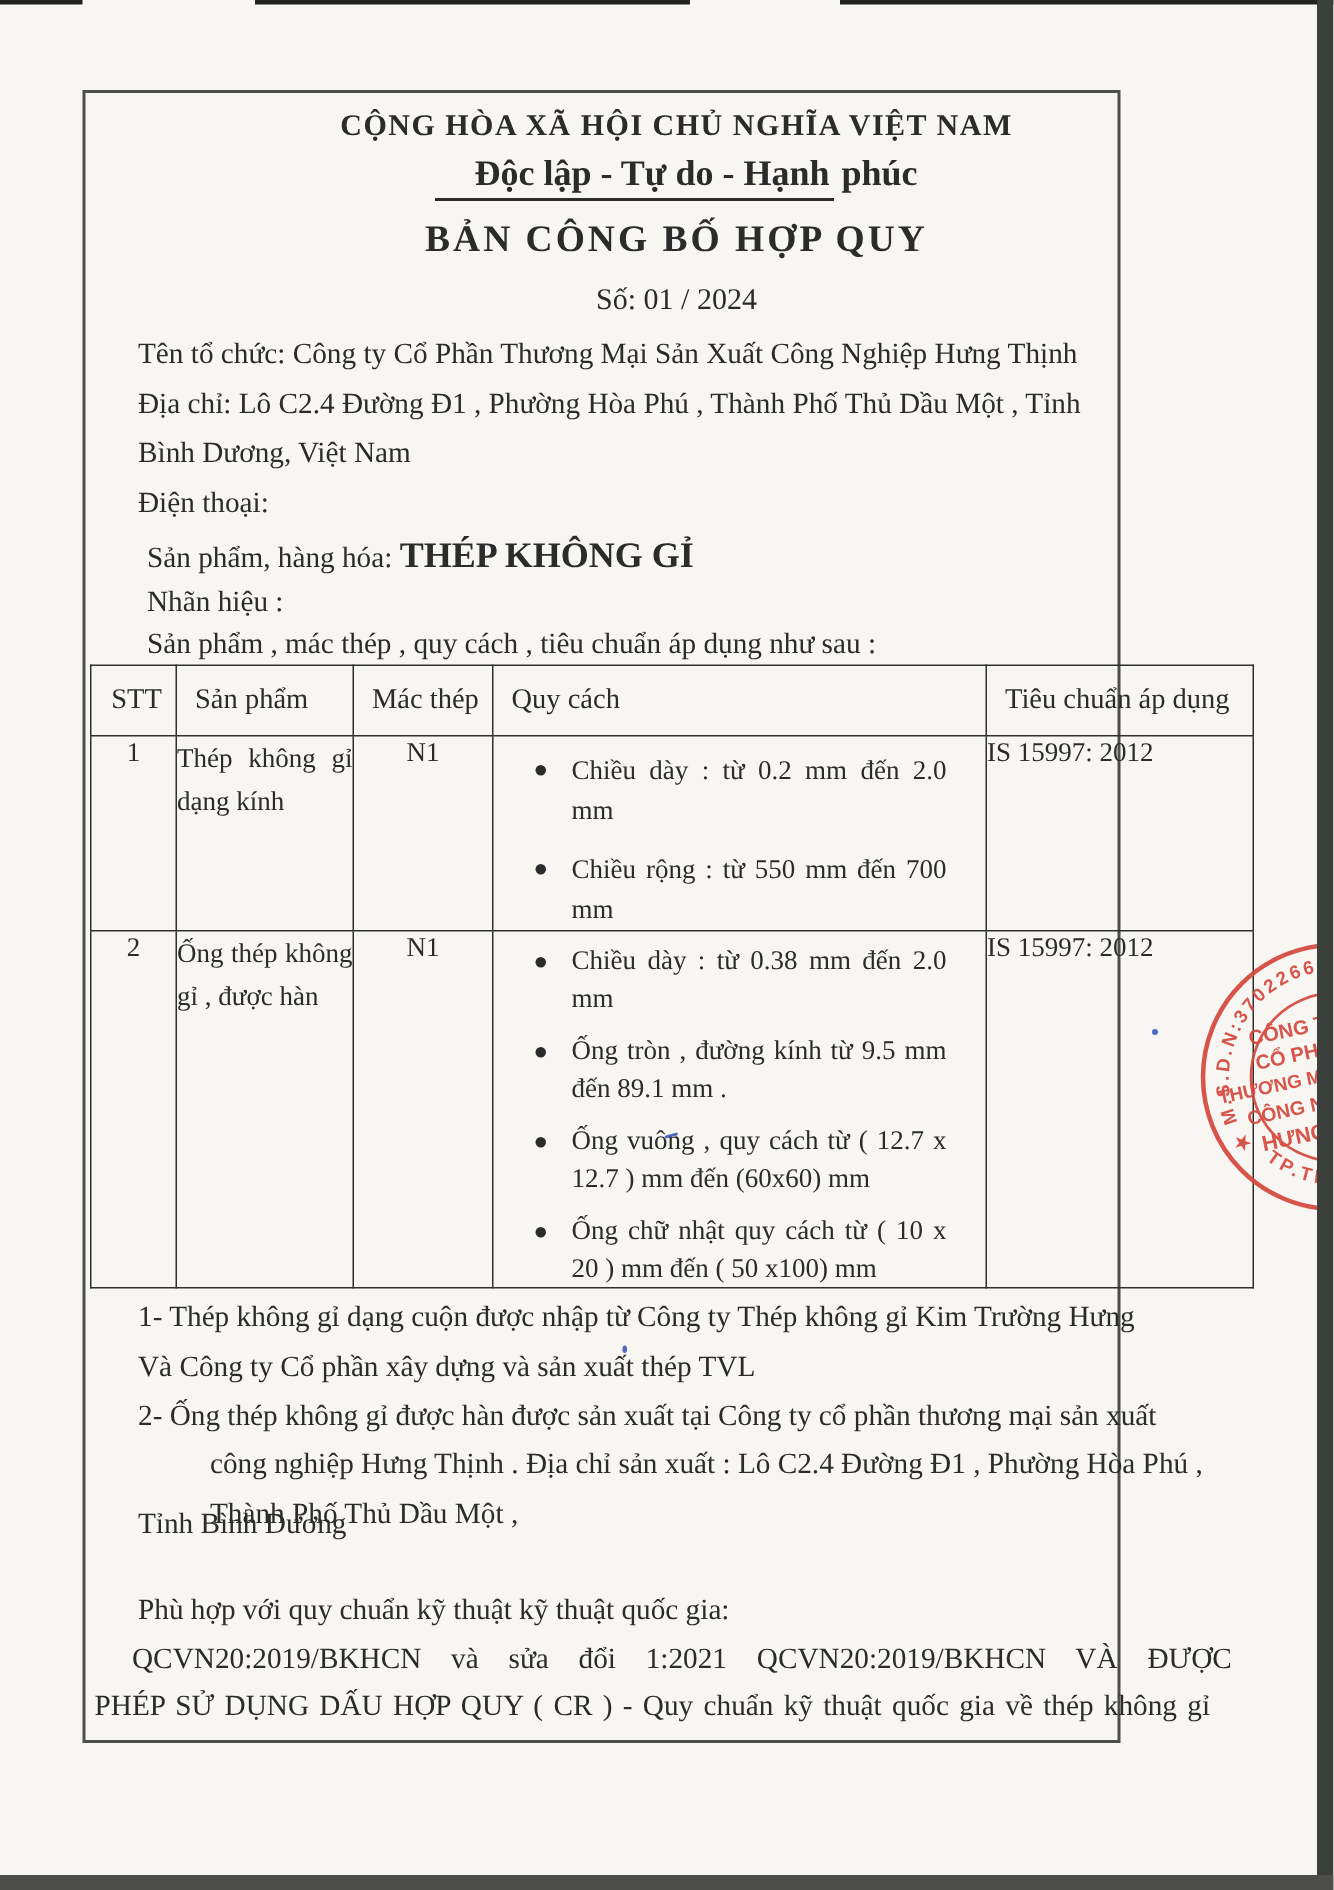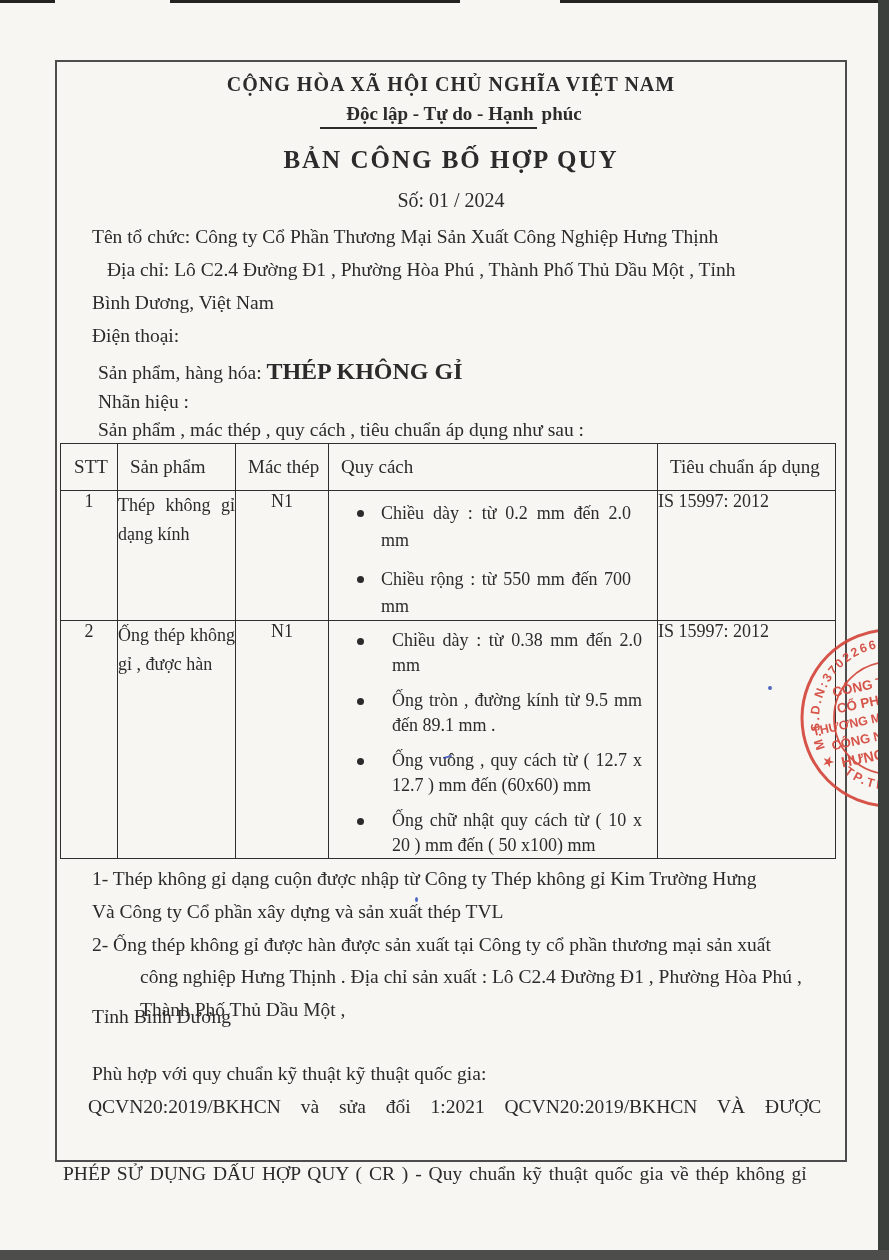--- a/index.html
+++ b/index.html
@@ -7,27 +7,27 @@
     width:889px;height:1260px;position:relative;overflow:hidden;
     background:#f7f6f2;
     font-family:"Liberation Serif","DejaVu Serif",serif;
     color:#2b2b2b;
   }
   .abs{position:absolute;}
   
   .strip{position:absolute;background:#232321;z-index:50;}
   
   .frame{
-    position:absolute;left:55px;top:60px;width:792px;height:1102px;
+    position:absolute;left:55px;top:60px;width:692px;height:1102px;
     border:2px solid #4d4d4d;box-sizing:border-box;background:transparent;z-index:2;
   }
   .frame-inner{position:absolute;left:0;top:0;width:788px;height:1098px;}
   .centered{width:100%;text-align:center;}
   .national{font-size:20px;font-weight:bold;letter-spacing:1px;}
-  .motto{font-size:19px;font-weight:bold;margin-top:7px;}
+  .motto{font-size:24px;font-weight:bold;margin-top:7px;}
   .motto .ul{border-bottom:2px solid #2b2b2b;padding:0 3px 3px 26px;}
   .motto .tail{padding-left:5px;}
   .doc-title{font-size:25px;font-weight:bold;letter-spacing:2px;}
   .doc-number{font-size:20px;}
   .line{position:absolute;font-size:19.5px;white-space:nowrap;}
   .bold{font-weight:bold;font-size:24px;}
   
   table.spec{
     position:absolute;left:3px;top:381px;width:775px;
     border-collapse:collapse;table-layout:fixed;z-index:3;
@@ -40,21 +40,21 @@
   table.spec th{vertical-align:middle;height:47px;font-size:19px;text-align:left;padding-left:12px;}
   table.spec th.c{text-align:center;padding-left:4px;margin-left:22px;}
   td.c-stt,td.c-mac{text-align:center;padding-top:9px;}
   td.c-sp{padding:7px 8px 0 9px;text-align:justify;line-height:29px;}
   td.c-tc{padding:8px 6px 0 10px;}
   .qc-item{display:flex;margin:12px 14px 0 28px;}
   .qc-item.first{margin-top:9px;}
   .qc-dot{width:7px;height:7px;border-radius:50%;background:#2b2b2b;flex:none;margin:10px 17px 0 0;}
   .qc-text{width:250px;text-align:justify;line-height:27px;}
   tr.r2 .qc-text{line-height:25px;}
-  tr.r2 .qc-item{margin-top:10px;gap:11px;}
+  tr.r2 .qc-item{margin-top:10px;}
   tr.r2 .qc-item.first{margin-top:7px;}
   
   .n-l35{left:35px;} .n-l63{left:63px;margin-left:20px;} .n-l45{left:31px;} .n-l6{left:6px;}
   .ws-wide{word-spacing:15px;} .ws-sm{word-spacing:2px;}
   
   .stamp{position:absolute;left:740px;top:610px;width:138px;height:240px;z-index:20;opacity:0.92;}
   
   .bluemark{position:absolute;background:#2743b6;border-radius:50%;z-index:30;opacity:.8;}
 </style>
 </head>
@@ -71,21 +71,21 @@
 
     <div class="abs centered" style="top:11px;">
       <div class="national">CỘNG HÒA XÃ HỘI CHỦ NGHĨA VIỆT NAM</div>
       <div class="motto"><span class="ul">Độc lập - Tự do - Hạnh</span><span class="tail">phúc</span></div>
     </div>
 
     <div class="abs centered doc-title" style="top:84px;">BẢN CÔNG BỐ HỢP QUY</div>
     <div class="abs centered doc-number" style="top:127px;">Số: 01 / 2024</div>
 
     <div class="line" style="left:35px;top:164px;">Tên tổ chức: Công ty Cổ Phần Thương Mại Sản Xuất Công Nghiệp Hưng Thịnh</div>
-    <div class="line" style="left:50px;top:197px;">Địa chỉ: Lô C2.4 Đường Đ1 , Phường Hòa Phú , Thành Phố Thủ Dầu Một , Tỉnh</div>
+    <div class="line" style="left:35px;top:197px;">Địa chỉ: Lô C2.4 Đường Đ1 , Phường Hòa Phú , Thành Phố Thủ Dầu Một , Tỉnh</div>
     <div class="line" style="left:35px;top:230px;">Bình Dương, Việt Nam</div>
     <div class="line" style="left:35px;top:263px;">Điện thoại:</div>
     <div class="line" style="left:41px;top:296px;"><span>Sản phẩm, hàng hóa: </span><span class="bold">THÉP KHÔNG GỈ</span></div>
     <div class="line" style="left:41px;top:329px;">Nhãn hiệu :</div>
     <div class="line" style="left:41px;top:357px;">Sản phẩm , mác thép , quy cách , tiêu chuẩn áp dụng như sau :</div>
 
     <table class="spec">
       <colgroup>
         <col style="width:57px">
           <col style="width:118px">
@@ -145,21 +145,21 @@
       </table>
 
     <div class="line n-l35" style="top:806px;">1-  Thép không gỉ dạng cuộn được nhập từ Công ty Thép không gỉ Kim Trường Hưng</div>
     <div class="line n-l35" style="top:839px;">Và Công ty Cổ phần xây dựng và sản xuất thép TVL</div>
     <div class="line n-l35" style="top:872px;">2-  Ống thép không gỉ được hàn được sản xuất tại Công ty cổ phần thương mại sản xuất</div>
     <div class="line n-l63" style="top:904px;">công nghiệp Hưng Thịnh . Địa chỉ sản xuất : Lô C2.4 Đường Đ1 , Phường Hòa Phú ,</div>
     <div class="line n-l63" style="top:937px;">Thành Phố Thủ Dầu Một ,</div>
     <div class="line n-l35" style="top:944px;">Tỉnh Bình Dương</div>
     <div class="line n-l35" style="top:1001px;">Phù hợp với quy chuẩn kỹ thuật kỹ thuật quốc gia:</div>
     <div class="line n-l45 ws-wide" style="top:1034px;">QCVN20:2019/BKHCN và sửa đổi 1:2021 QCVN20:2019/BKHCN VÀ ĐƯỢC</div>
-    <div class="line n-l6 ws-sm" style="top:1065px;margin-top:36px;">PHÉP SỬ DỤNG DẤU HỢP QUY ( CR ) -  Quy chuẩn kỹ thuật quốc gia về thép không gỉ</div>
+    <div class="line n-l6 ws-sm" style="top:1065px;">PHÉP SỬ DỤNG DẤU HỢP QUY ( CR ) -  Quy chuẩn kỹ thuật quốc gia về thép không gỉ</div>
 
   </div>
 </div>
 
 <svg class="stamp" viewBox="0 0 138 240" width="138" height="240">
   <g fill="none" stroke="#d4473c">
     <circle cx="150" cy="108" r="88" stroke-width="3"></circle>
     <circle cx="150" cy="108" r="56" stroke-width="1.8"></circle>
   </g>
   <defs>

